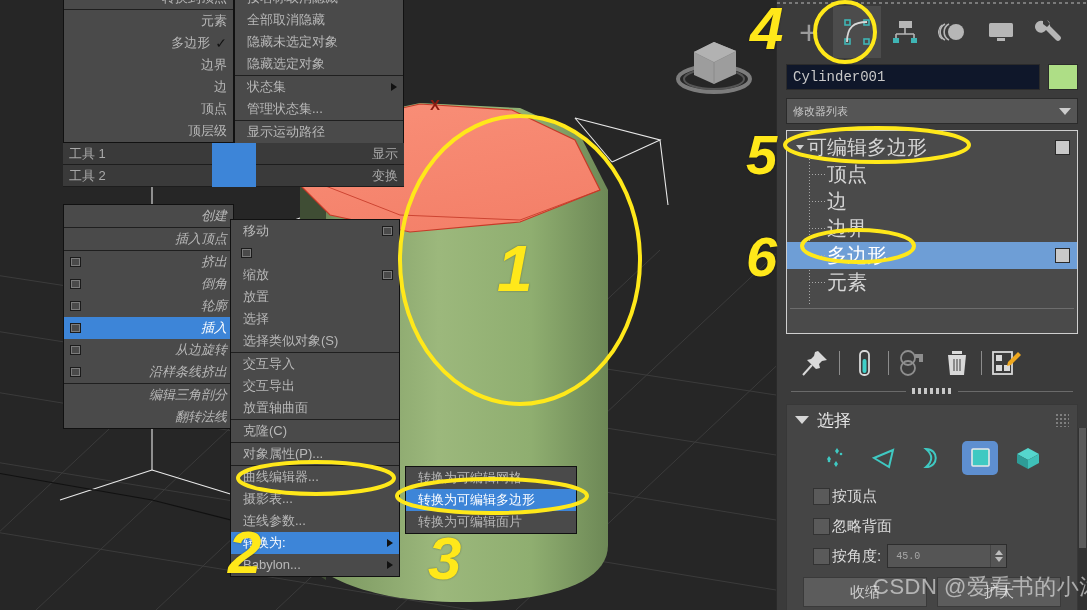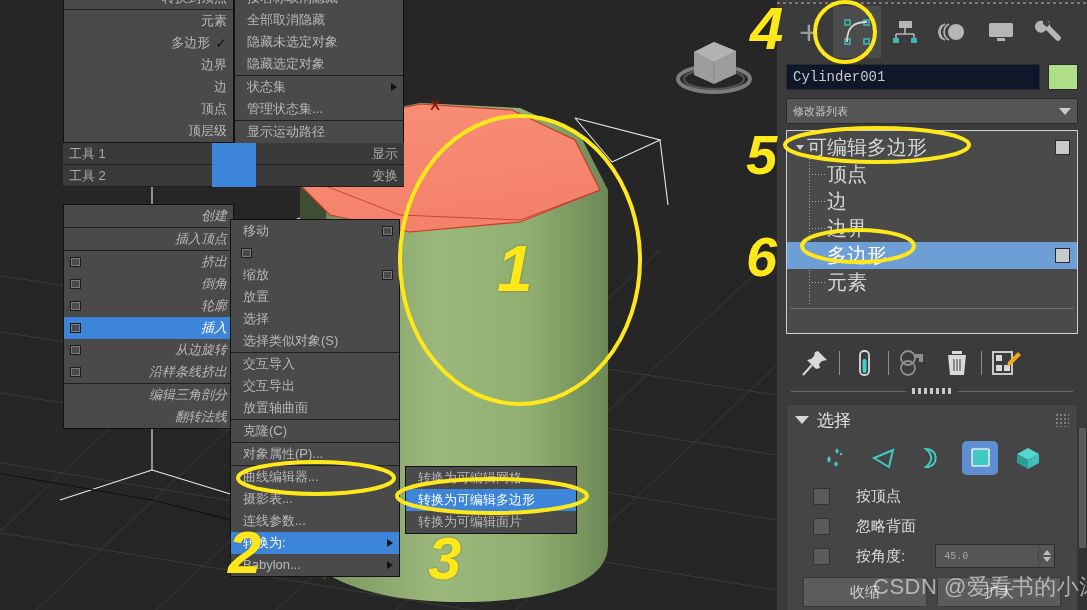--- a/index.html
+++ b/index.html
@@ -147,21 +147,21 @@
 
   .rollout { margin:10px 9px 0 9px; background:#454545; border:1px solid #383838; }
   .rollhdr { display:flex; align-items:center; height:30px; padding:0 8px; color:#e6e6e6; font-size:17px; }
   .rollhdr .tri { width:0;height:0;border-top:8px solid #d6d6d6;border-left:7px solid transparent;border-right:7px solid transparent; margin-right:8px;}
   .rollhdr .grip { margin-left:auto; width:14px; height:14px;
       background-image: radial-gradient(#8e8e8e 40%, transparent 41%);
       background-size:4px 4px; opacity:.8; }
   .subobjrow { display:flex; align-items:center; justify-content:center; gap:12px; height:46px; }
   .sob { width:36px; height:34px; display:flex; align-items:center; justify-content:center; }
   .sob.active { background:#5e8fd0; border-radius:5px; }
-  .chkline { display:flex; align-items:center; height:30px; padding-left:26px; color:#dcdcdc; font-size:15px; gap:26px;}
+  .chkline { display:flex; align-items:center; height:30px; padding-left:26px; color:#dcdcdc; font-size:15px; gap:2px;}
   .cb { width:17px; height:17px; background:#5a5a5a; border:1px solid #333; }
   .spin {
     width:120px; height:24px; background:#555; border:1px solid #2d2d2d;
     display:flex; align-items:center; color:#a7a7a7; font-size:10px;
     font-family:"Liberation Mono", monospace; padding-left:8px; margin-left:4px;
   }
   .spin .v { flex:1 1 auto; }
   .spin .arrows { width:16px; height:22px; display:flex; flex-direction:column; align-items:center; justify-content:center; gap:2px; border-left:1px solid #444;}
   .spin .au { width:0;height:0;border-bottom:5px solid #bdbdbd;border-left:4px solid transparent;border-right:4px solid transparent;}
   .spin .ad { width:0;height:0;border-top:5px solid #bdbdbd;border-left:4px solid transparent;border-right:4px solid transparent;}

